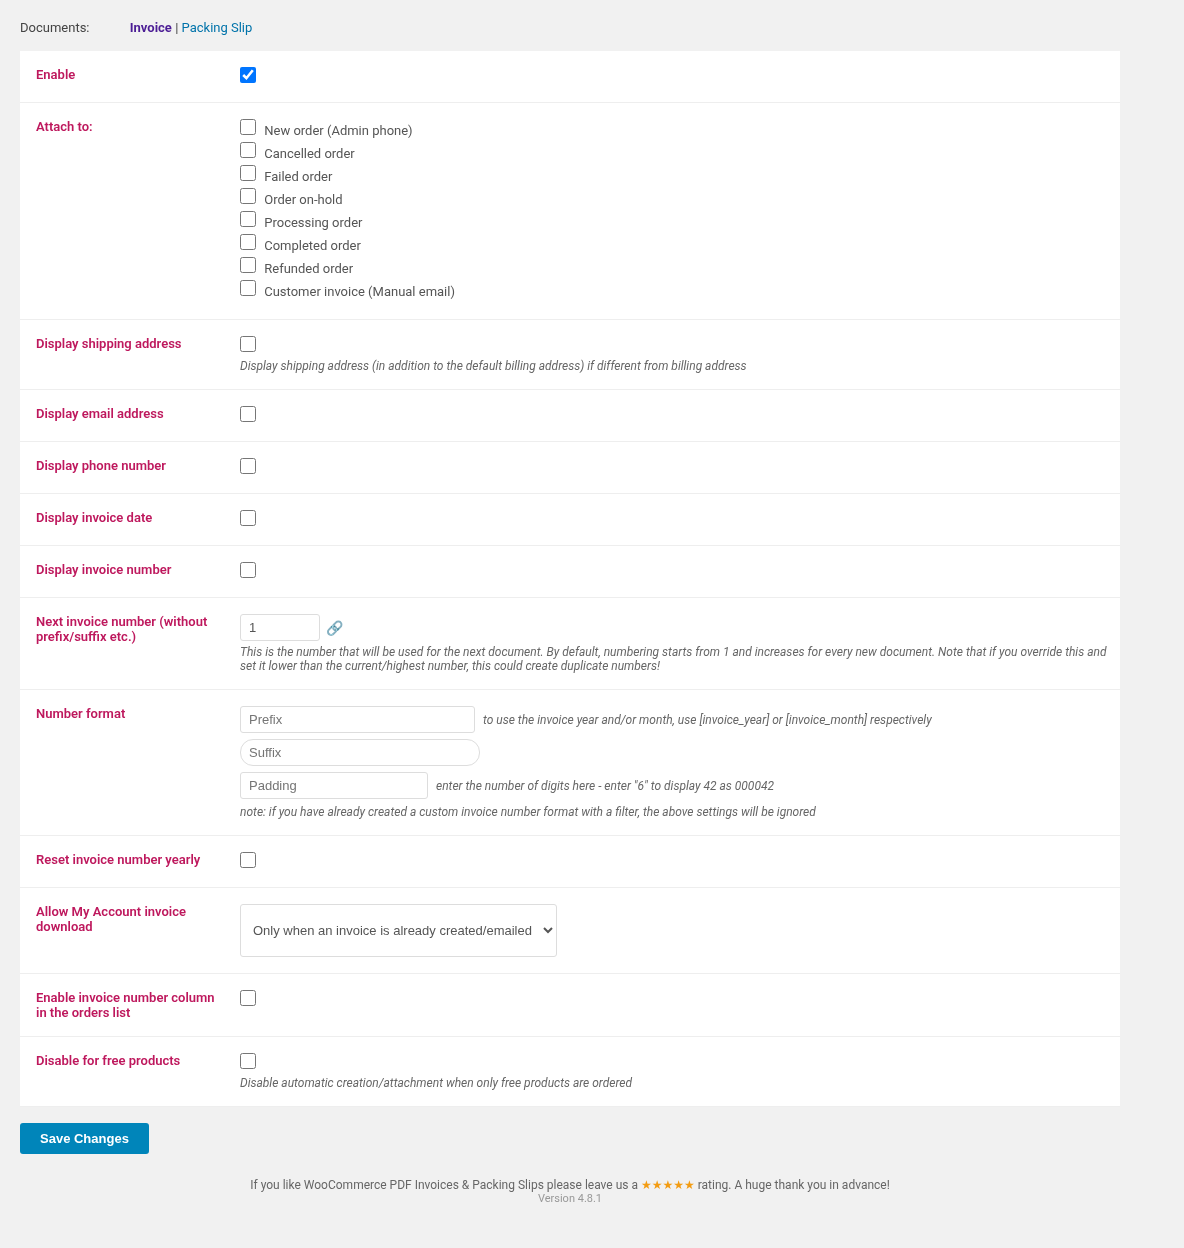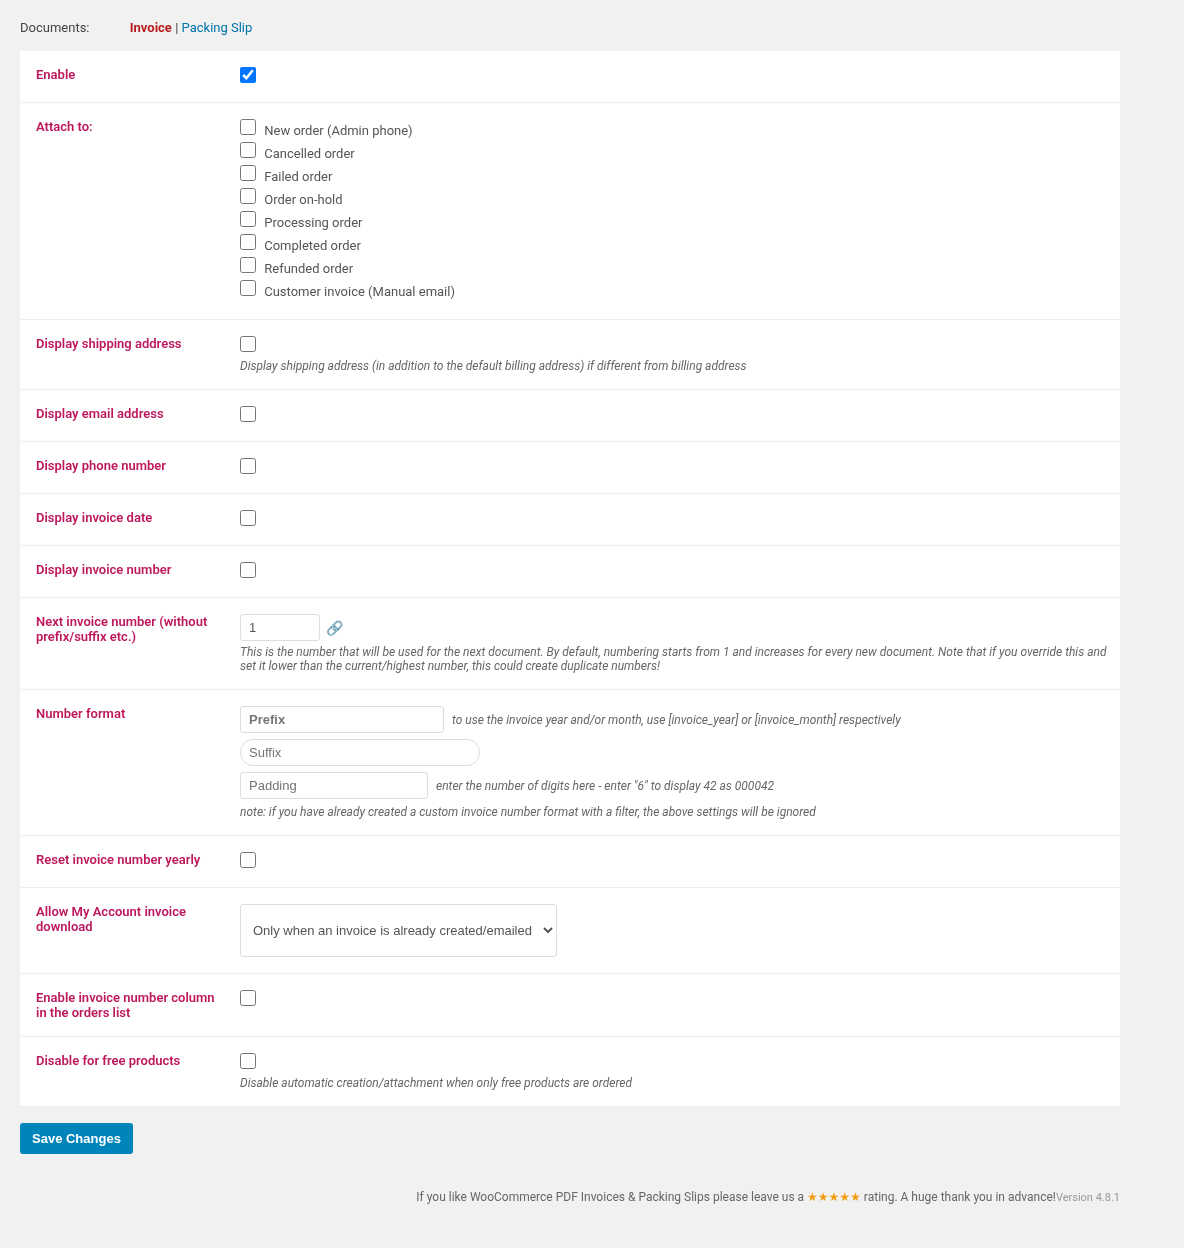--- a/index.html
+++ b/index.html
@@ -16,21 +16,21 @@
     }
     .breadcrumb {
       font-size: 13px;
       margin-bottom: 16px;
       color: #444;
     }
     .breadcrumb a {
       color: #0073aa;
       text-decoration: none;
     }
-    .breadcrumb strong { color: #b91c1c; padding-left: 37px; }
+    .breadcrumb strong { color: #4c1d95; padding-left: 37px; }
 
     table.form-table {
       width: 100%;
       border-collapse: collapse;
       background: #fff;
     }
     table.form-table tr {
       border-bottom: 1px solid #eee;
     }
     table.form-table th {
@@ -118,33 +118,34 @@
       cursor: pointer;
       min-width: 300px;
     }
     .submit-wrap {
       padding: 16px 0;
     }
     .save-btn {
       background: #0085ba;
       color: #fff;
       border: none;
-      padding: 8px 12px;
+      padding: 8px 20px;
       font-size: 13px;
       border-radius: 3px;
       cursor: pointer;
       font-weight: 600;
     }
     .footer-note {
       font-size: 12px;
       color: #666;
-      margin-top: 20px;
+      margin-top: 8px;
       display: flex;
       justify-content: flex-end;
       align-items: center;
+      flex-direction: column;
     }
     .footer-note .stars {
       color: #f39c12;
     }
     .version {
       font-size: 11px;
       color: #999;
     }
   </style>
 </head>
@@ -229,21 +230,21 @@
           <span class="link-icon">🔗</span>
         </div>
         <span class="description">This is the number that will be used for the next document. By default, numbering starts from 1 and increases for every new document. Note that if you override this and set it lower than the current/highest number, this could create duplicate numbers!</span>
       </td>
     </tr>
 
     <tr>
       <th><span>Number format</span></th>
       <td>
         <div class="format-row">
-          <input type="text" placeholder="Prefix" style="width: 204px; font-weight: bold;">
+          <input type="text" placeholder="Prefix" style="width: 235px;">
           <span class="format-hint">to use the invoice year and/or month, use [invoice_year] or [invoice_month] respectively</span>
         </div>
         <div class="format-row">
           <input type="text" placeholder="Suffix" style="width: 240px; border-radius: 13px;">
         </div>
         <div class="format-row">
           <input type="text" placeholder="Padding" style="width: 188px;">
           <span class="format-hint">enter the number of digits here - enter "6" to display 42 as 000042</span>
         </div>
         <div class="format-note">note: if you have already created a custom invoice number format with a filter, the above settings will be ignored</div>

